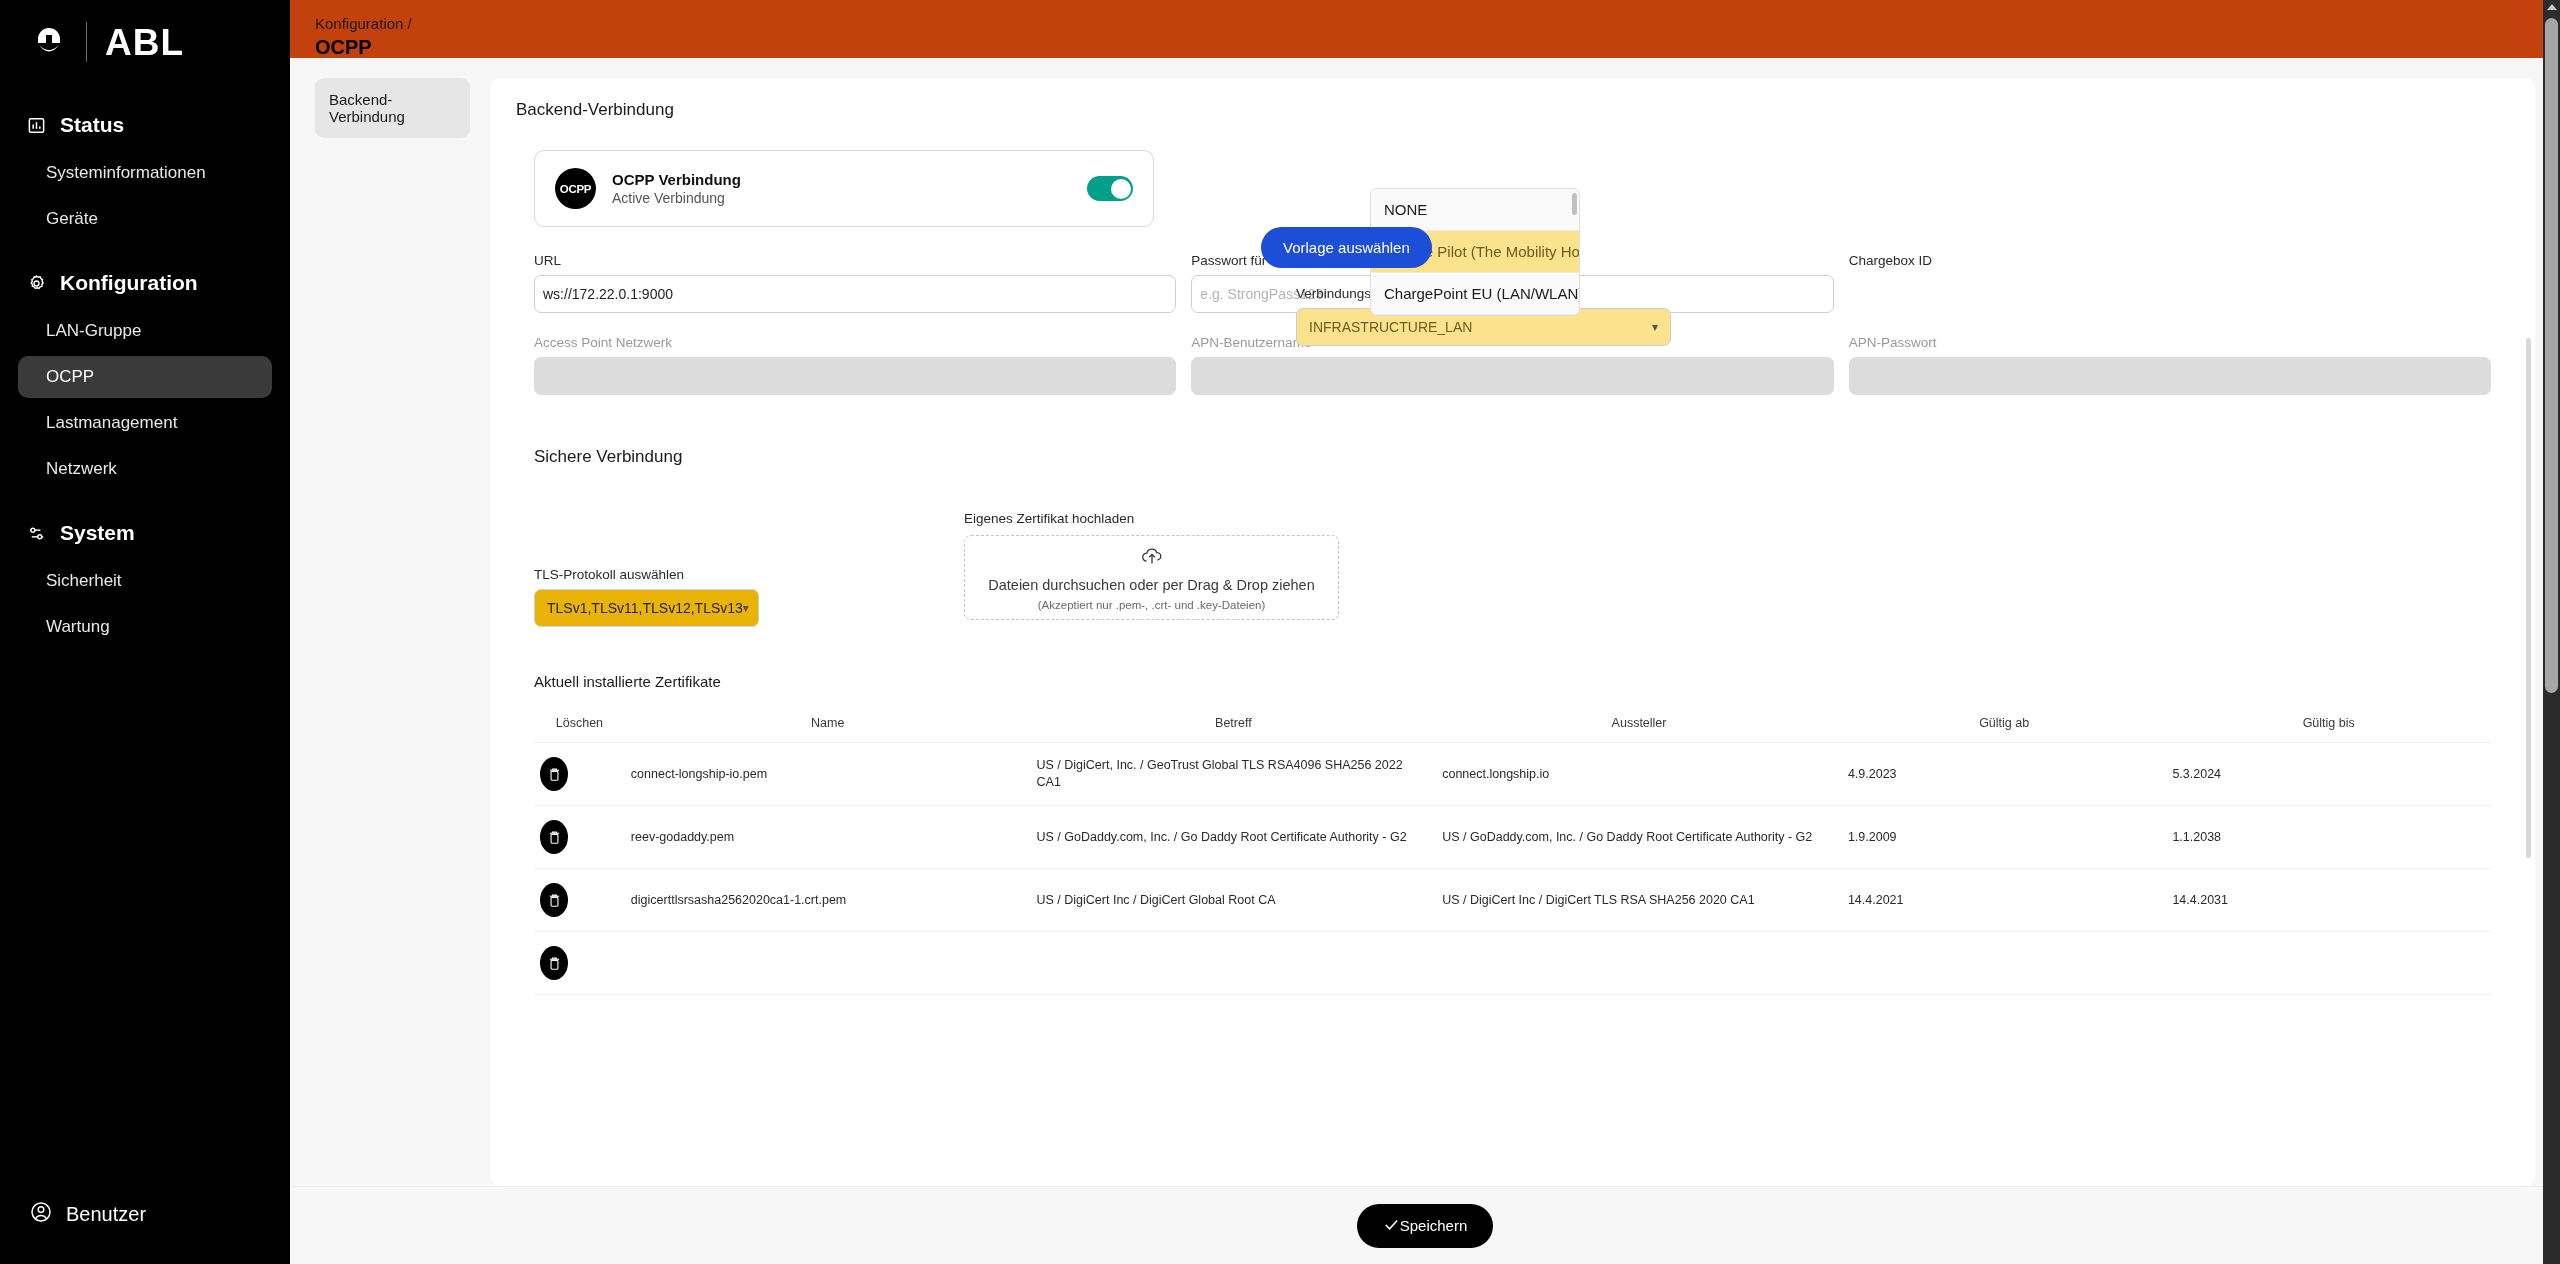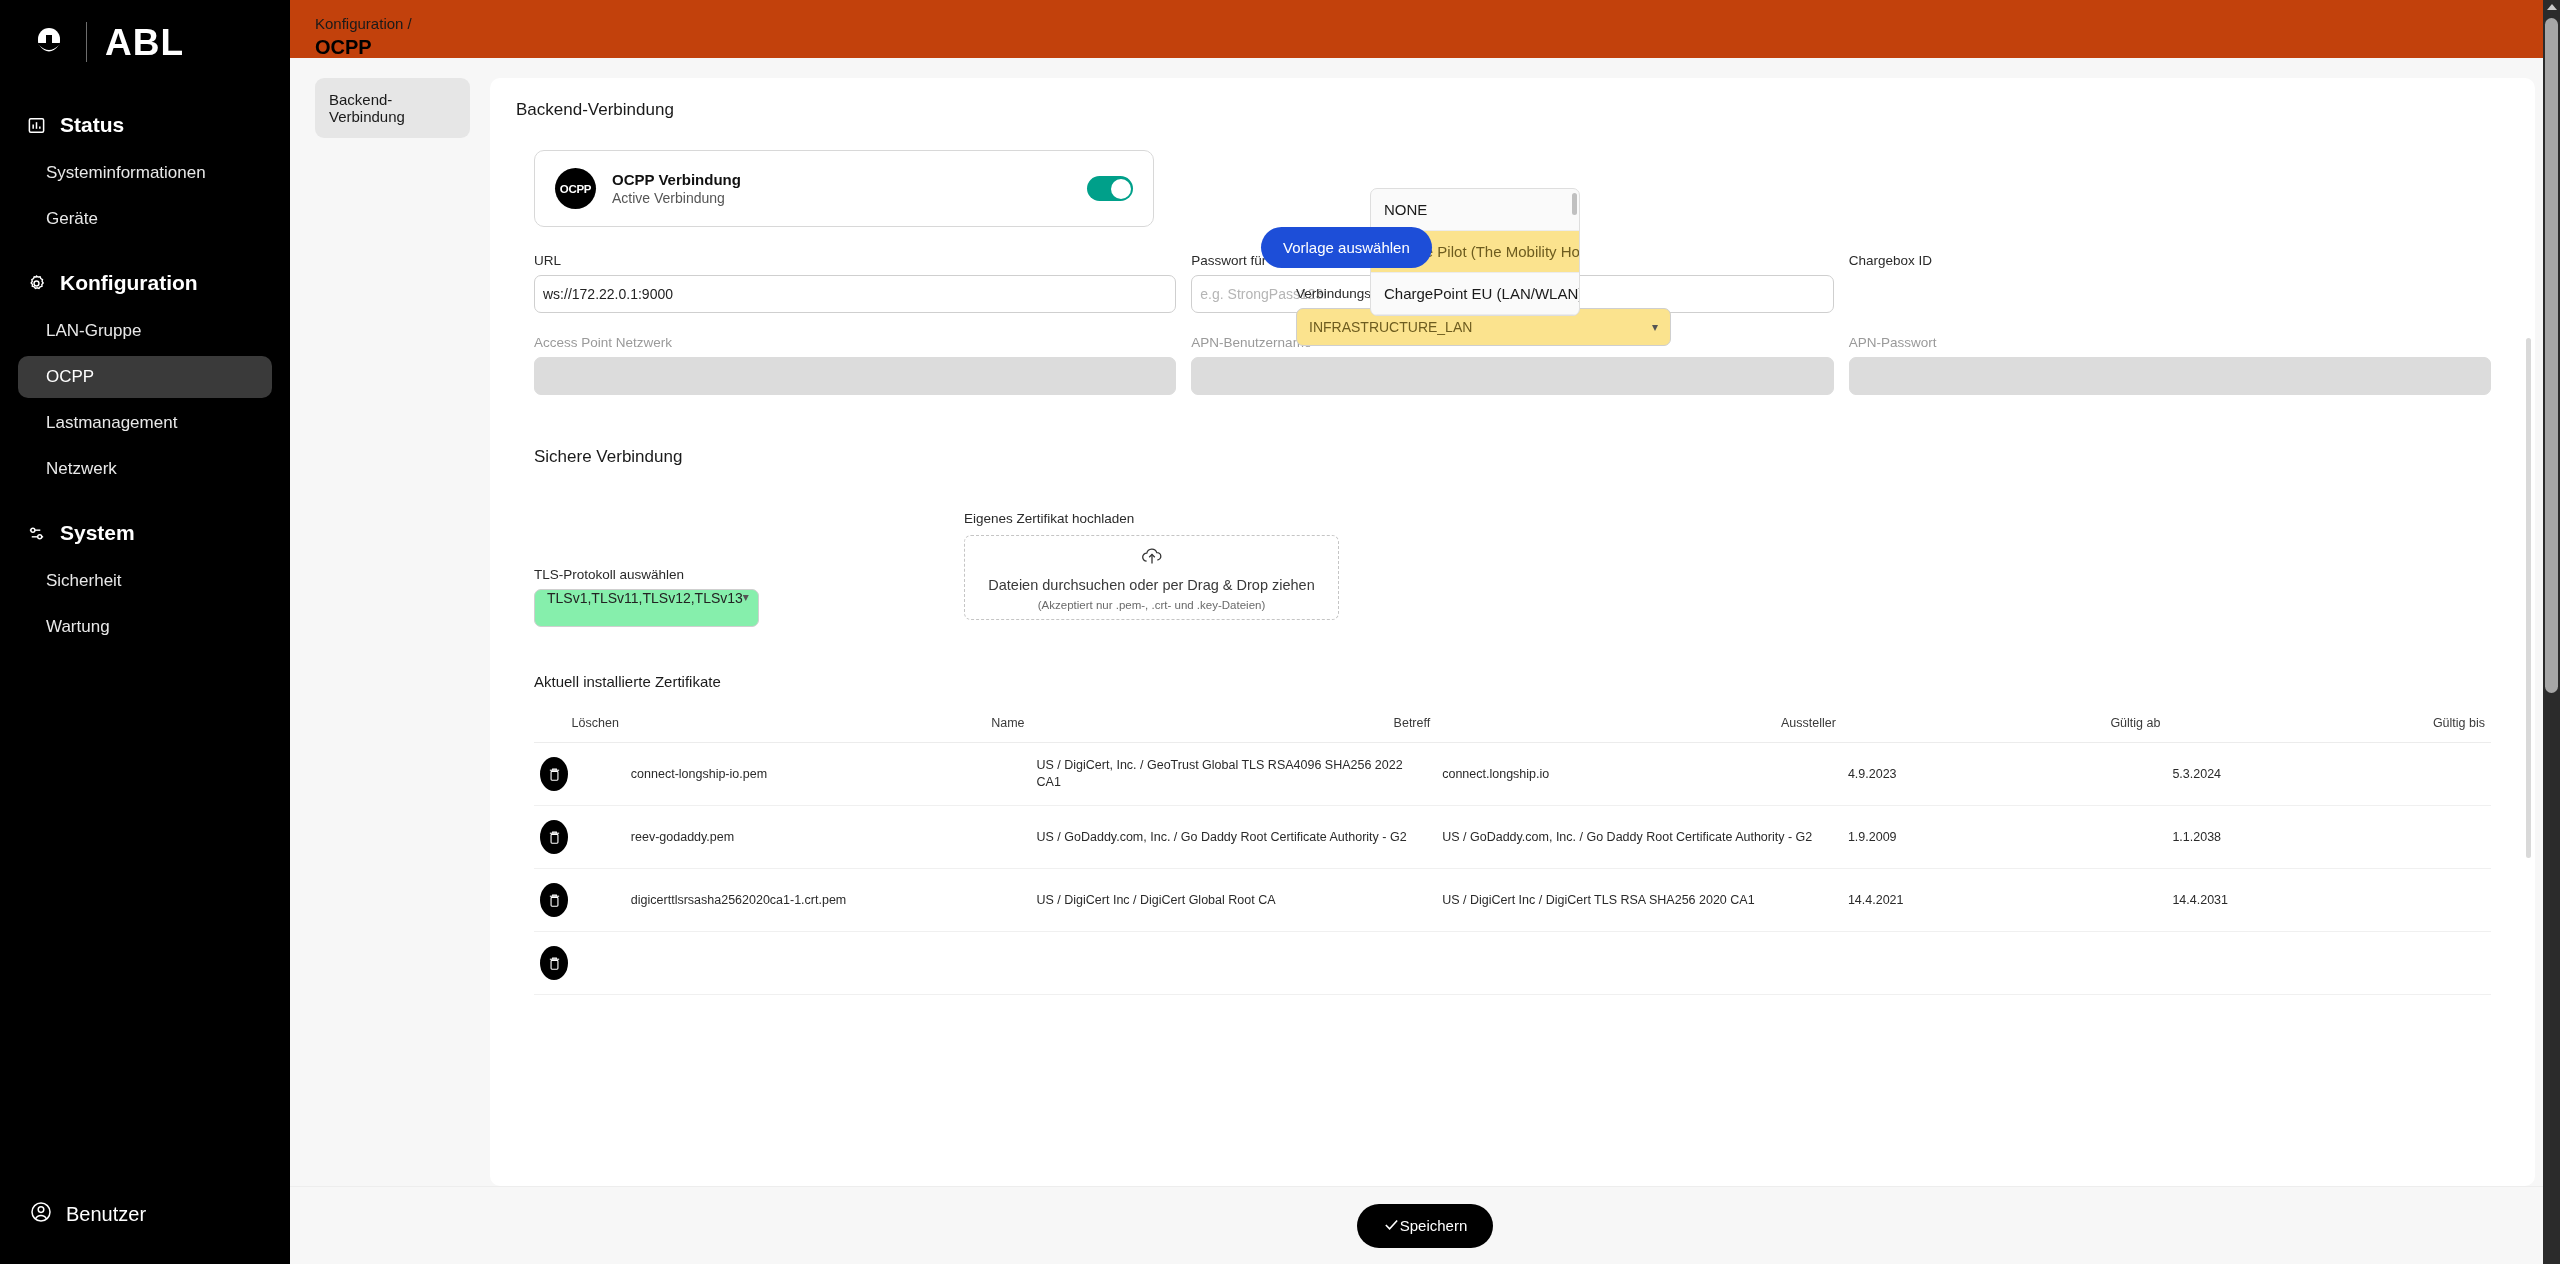--- a/index.html
+++ b/index.html
@@ -137,39 +137,39 @@
   }
   .fselect.hl { background: #FBE38E; color: #6d5c1f; }
   .chev { font-size: 12px; color: #555; }
 
   
   .secure-wrap { padding: 0 18px; margin-top: 30px; }
   .secure-row { display: flex; gap: 40px; margin-top: 44px; }
   .tls-col { flex: 0 0 390px; padding-top: 56px; }
   .tls-select {
     width: 225px; height: 38px; border: 1px solid #cfcfcf; border-radius: 7px;
-    display: flex; align-items: flex-start; justify-content: space-between;
-    padding: 0 12px; font-size: 14px; background: #86efac; cursor: pointer; color: #222;
+    display: flex; align-items: center; justify-content: space-between;
+    padding: 0 12px; font-size: 14px; background: #eab308; cursor: pointer; color: #222;
   }
   .upload-col { flex: 0 0 375px; }
   .upload-label { font-size: 13.5px; color: #2a2a2a; margin-bottom: 9px; }
   .dropzone {
     border: 1.5px dashed #c5c5c5; border-radius: 7px; height: 85px;
     display: flex; flex-direction: column; align-items: center; justify-content: center;
     gap: 6px; background: #fff; cursor: pointer;
   }
   .dz-main { font-size: 14.5px; color: #3a3a3a; }
   .dz-sub { font-size: 11.5px; color: #6a6a6a; }
 
   
   .table-wrap { padding: 0 18px; margin-top: 46px; }
   .table-title { font-size: 15px; color: #1a1a1a; margin-bottom: 16px; }
   table.certs { width: 100%; border-collapse: collapse; table-layout: fixed; }
   table.certs th {
-    text-align: right; font-size: 12.5px; font-weight: 400; color: #3a3a3a;
+    text-align: center; font-size: 12.5px; font-weight: 400; color: #3a3a3a;
     padding: 10px 6px 12px 6px; border-bottom: 1px solid #ececec;
   }
   table.certs td {
     font-size: 12.5px; color: #2a2a2a; padding: 14px 6px;
     border-bottom: 1px solid #f0f0f0; vertical-align: middle; line-height: 1.35;
   }
   .col-del { width: 56px; }
   .col-name { width: 250px; }
   .col-subj { width: 250px; }
   .col-iss  { width: 250px; }

